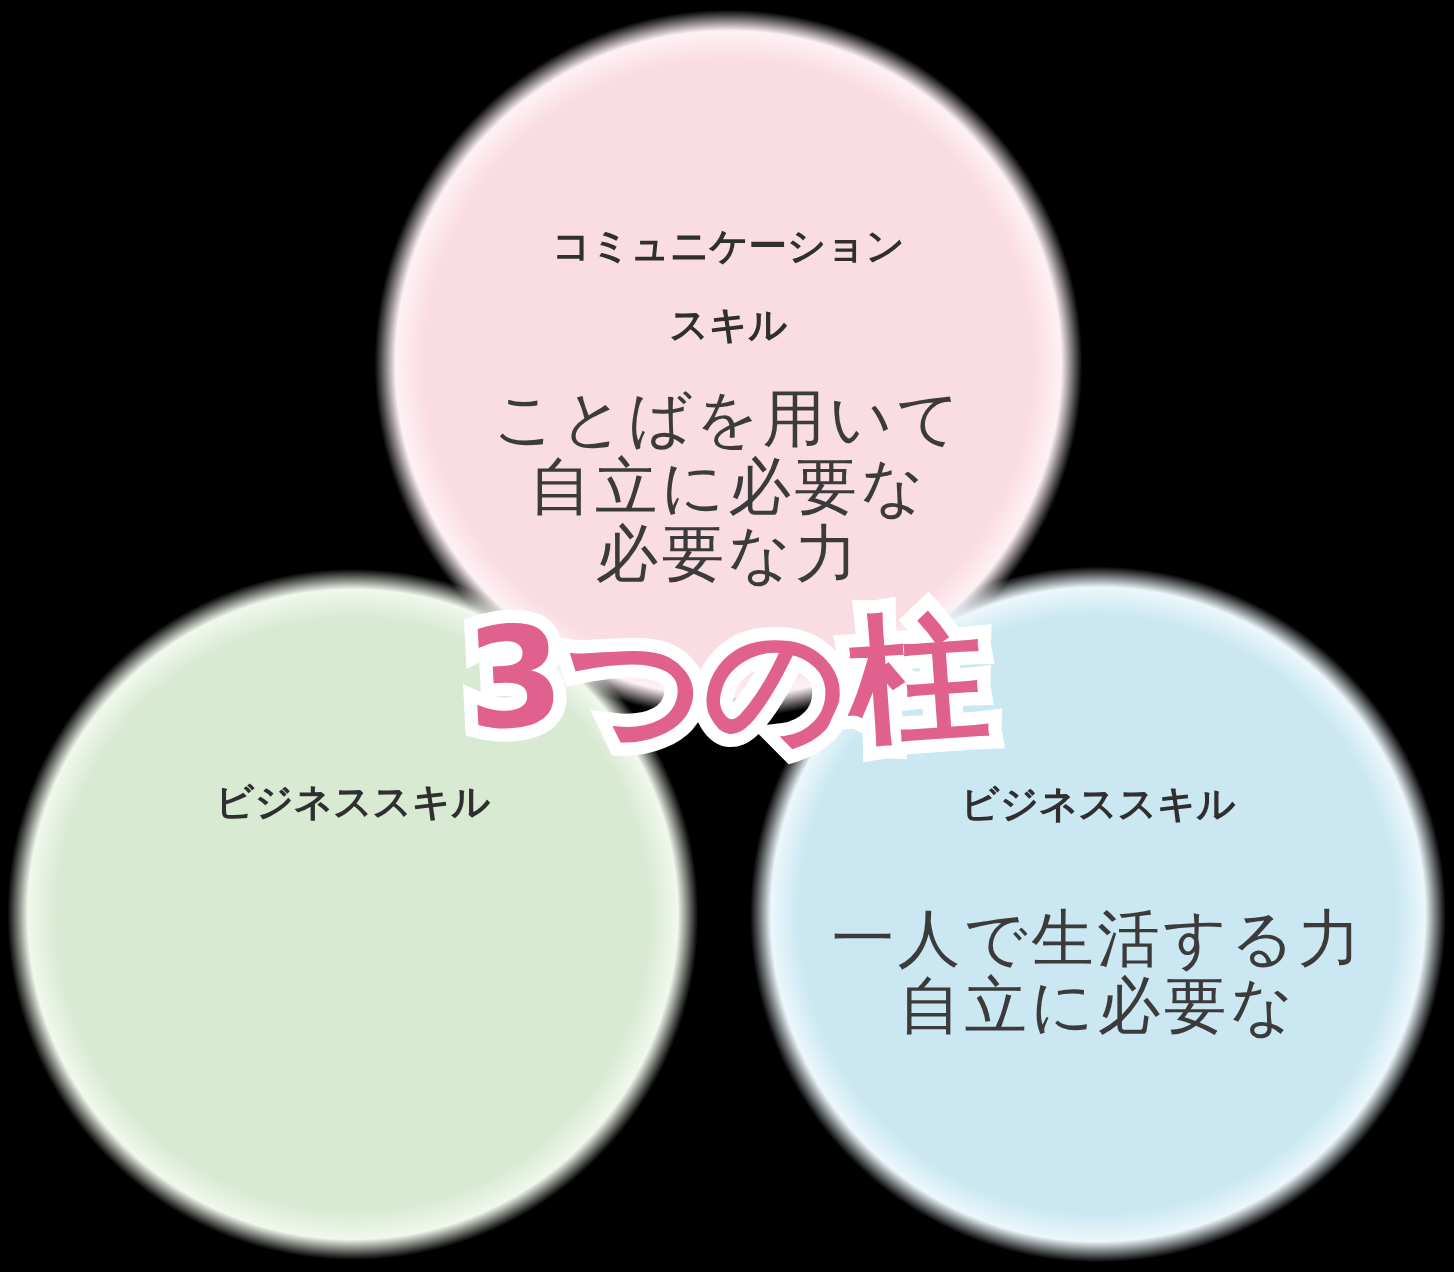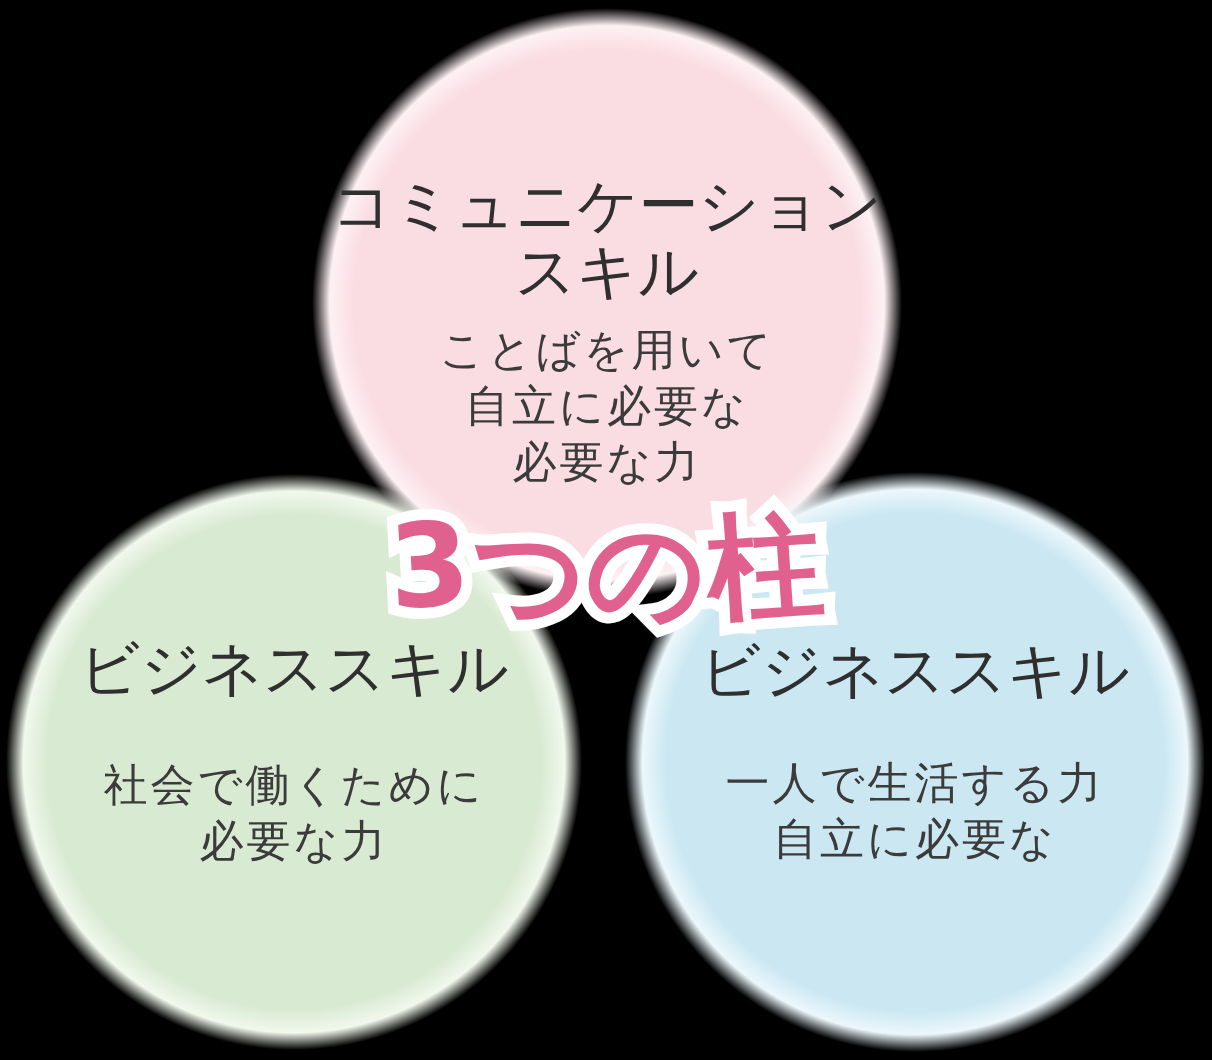--- a/index.html
+++ b/index.html
@@ -23,28 +23,28 @@
   .circle-green { left: 6px;   top: 474px; width: 576px; height: 576px; z-index: 2; }
   .circle-blue  { left: 625px; top: 472px; width: 580px; height: 580px; z-index: 2; }
 
   .text-block {
     position: absolute;
     text-align: center;
     z-index: 10;
     color: var(--title-color, #2f2f2f);
   }
   .tb-title {
-    font-size: 60px;
-    font-weight: 400;
+    font-size: 32px;
+    font-weight: 700;
     line-height: 66px;
     letter-spacing: 0px;
     color: var(--title-color, #2f2f2f);
   }
   .tb-body {
-    font-size: 44px;
+    font-size: 52px;
     font-weight: 400;
     line-height: 56px;
     letter-spacing: 3px;
     color: var(--body-color, #3b3b3b);
   }
   
   .pink-title { left: 312px; width: 590px; top: 172px; }
   .pink-body  { left: 312px; width: 590px; top: 322px; }
   
   .green-title { left: 6px; width: 576px; top: 635px; }
@@ -98,24 +98,20 @@
   </div>
   <div class="text-block tb-body pink-body">
     <div>ことばを用いて</div>
     <div>自立に必要な</div>
     <div>必要な力</div>
   </div>
 
   <div class="text-block tb-title green-title">
     <div>ビジネススキル</div>
   </div>
-  <div class="text-block tb-body green-body">
-    <div>社会で働くために</div>
-    <div>必要な力</div>
-  </div>
 
   <div class="text-block tb-title blue-title">
     <div>ビジネススキル</div>
   </div>
   <div class="text-block tb-body blue-body">
     <div>一人で生活する力</div>
     <div>自立に必要な</div>
   </div>
 
   <div class="center-title" style="color: rgb(224, 97, 142);"><span class="ct-char" data-ch="3">3</span><span class="ct-char" data-ch="つ">つ</span><span class="ct-char" data-ch="の">の</span><span class="ct-char" data-ch="柱">柱</span></div>

